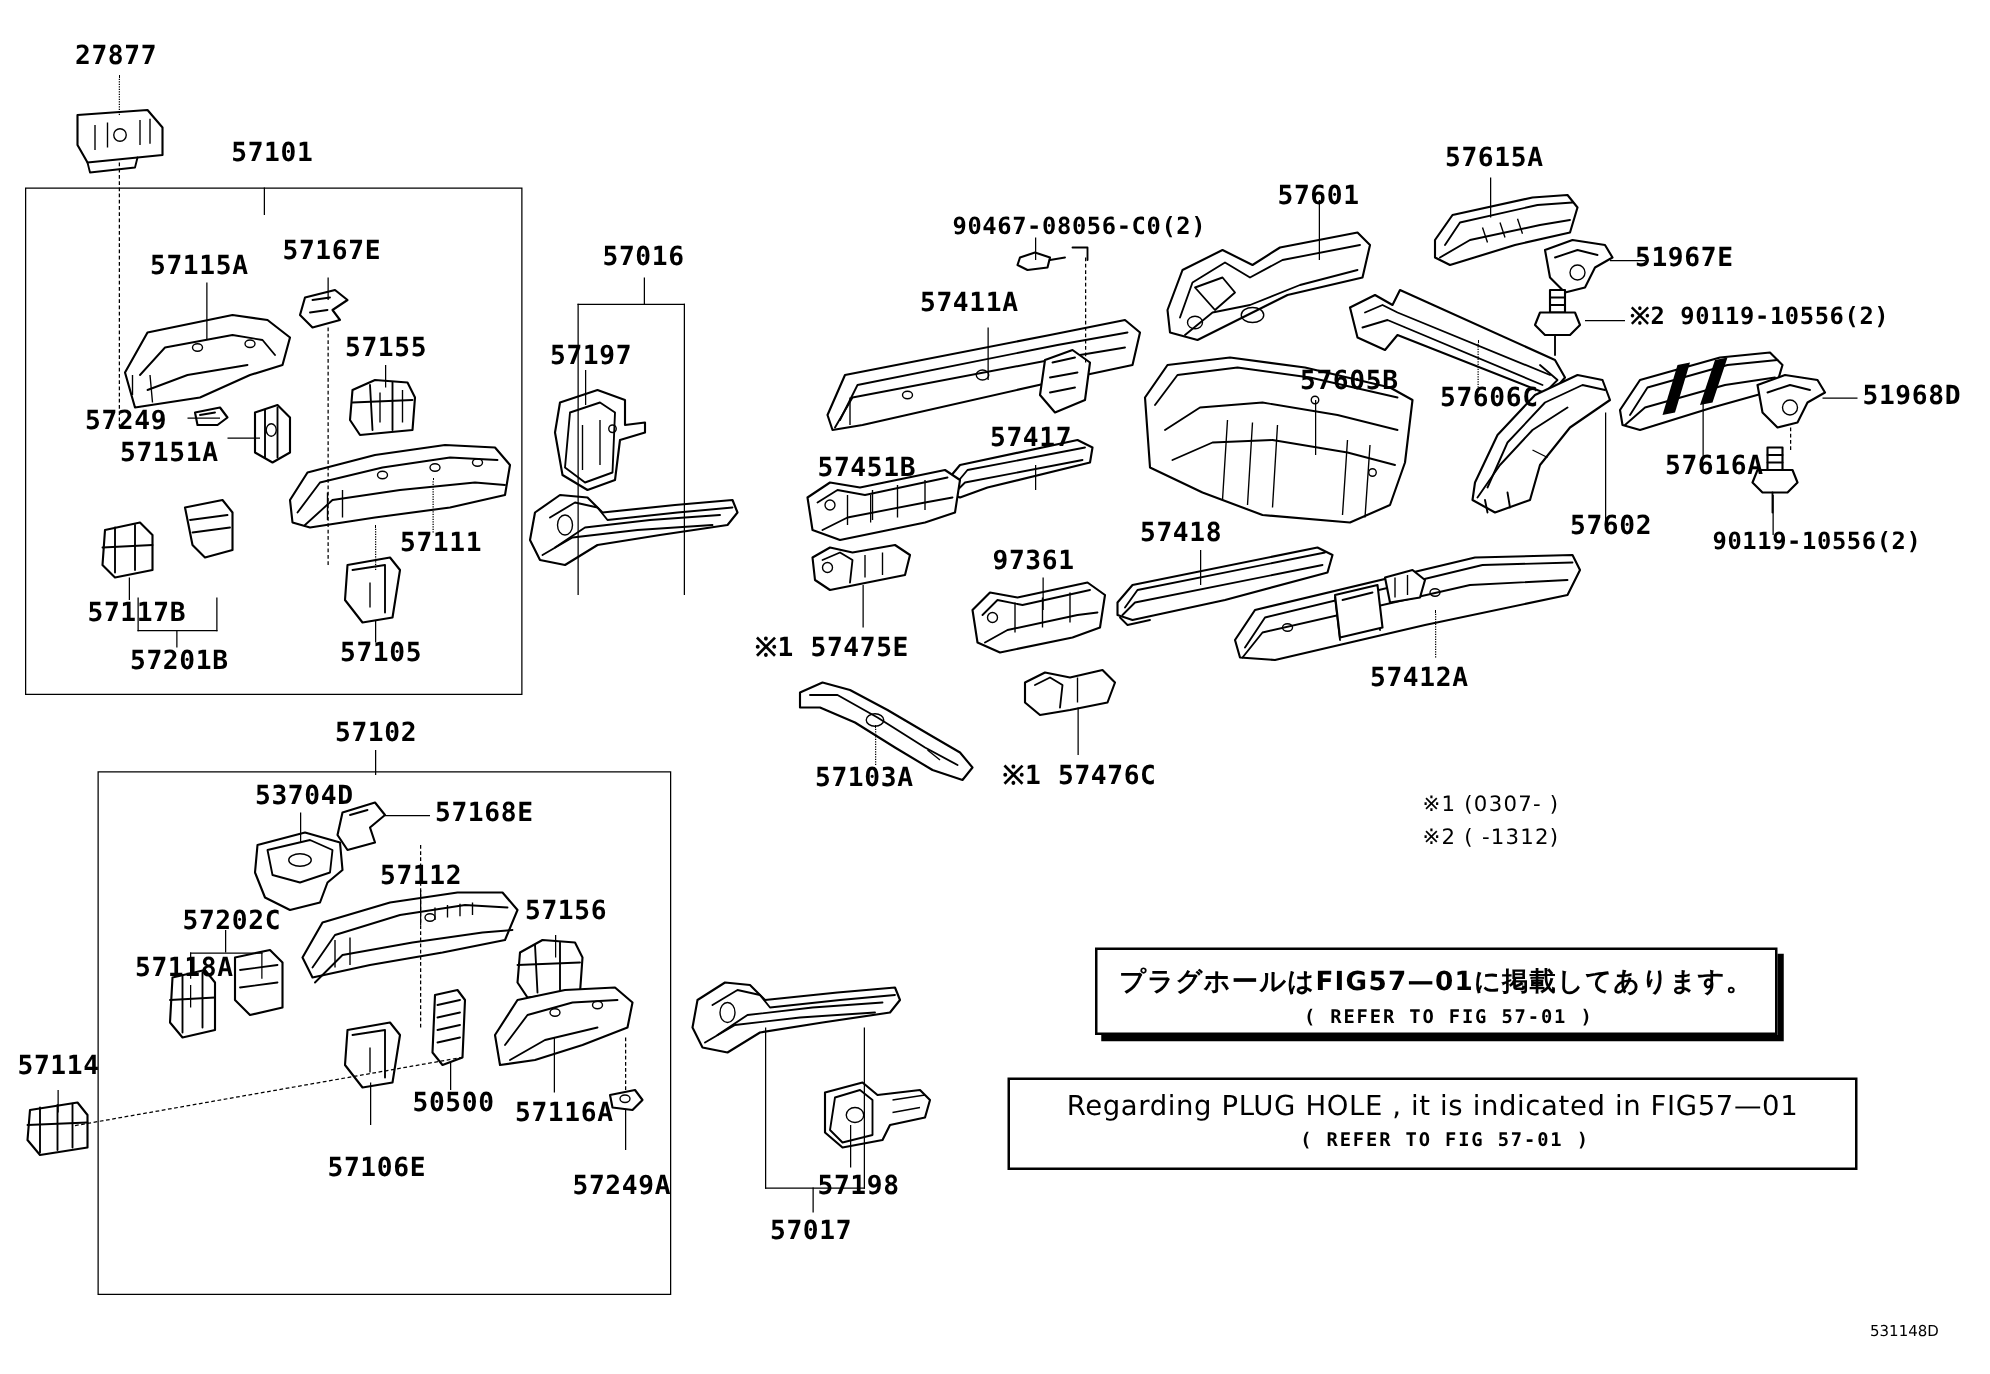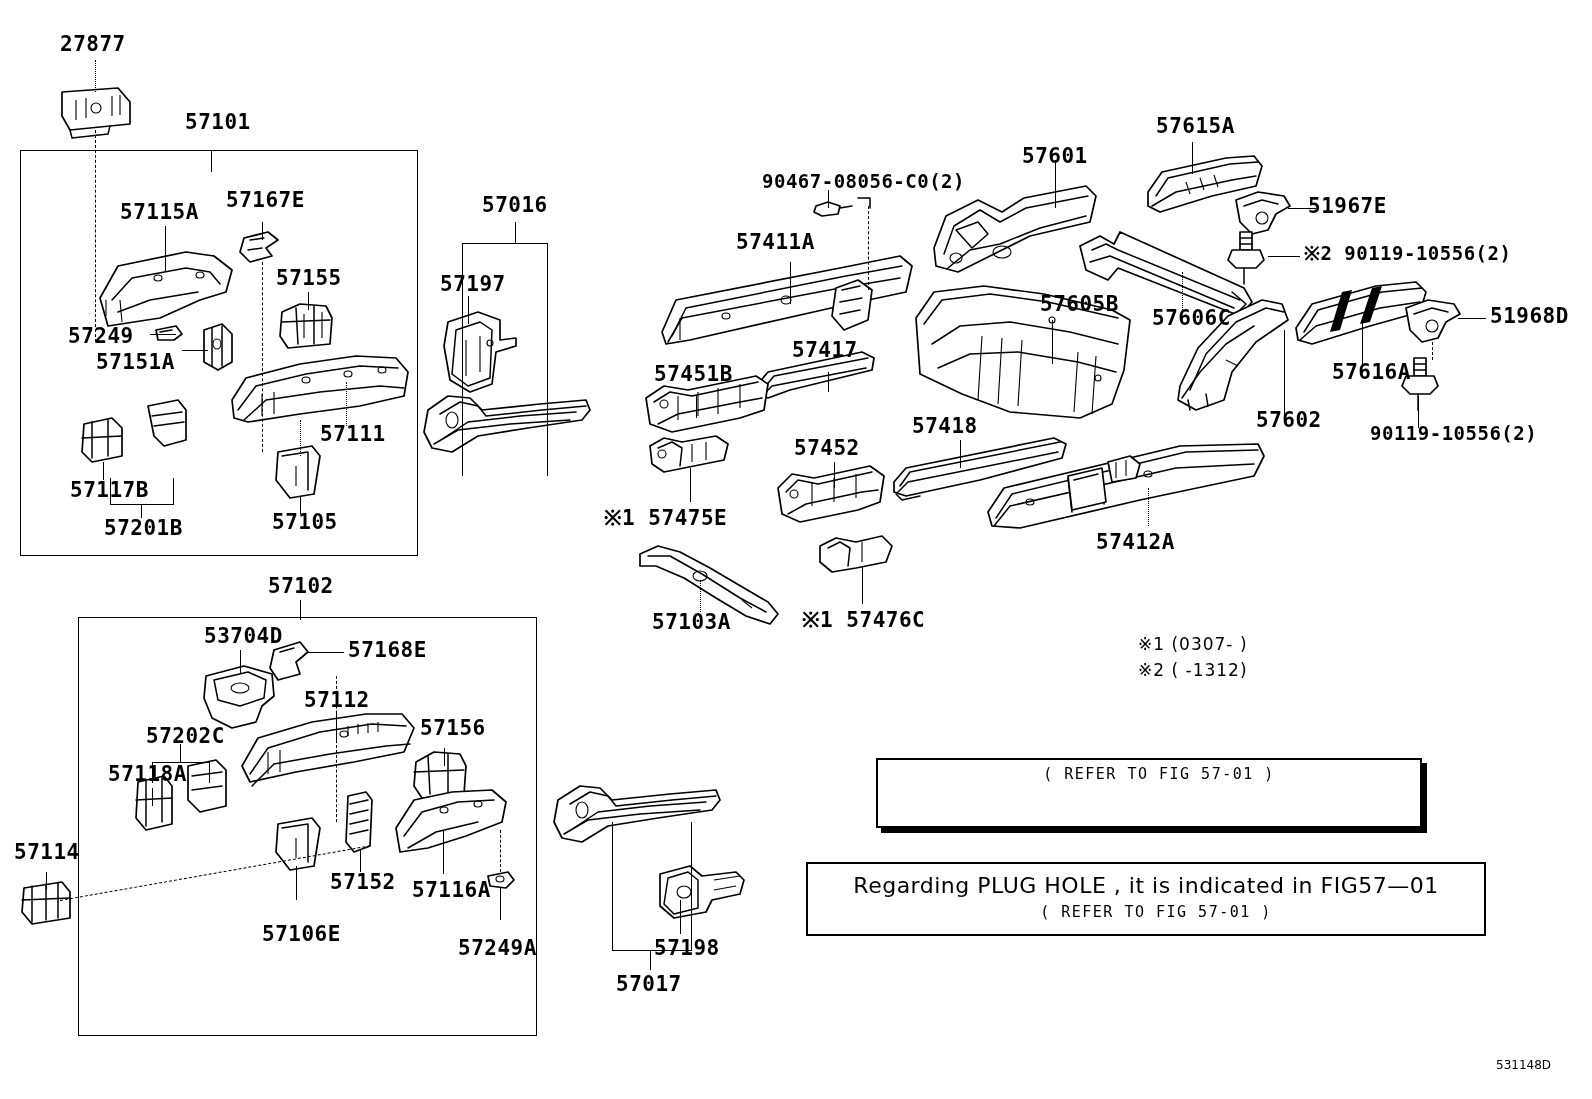--- a/index.html
+++ b/index.html
@@ -15,21 +15,21 @@
   .dashv{position:absolute;border-left:1.8px dashed #000;}
   .dashh{position:absolute;border-top:1.8px dashed #000;}
   .grpbox{position:absolute;border:1.8px solid #000;}
   .brk{position:absolute;border:1.6px solid #000;border-bottom:none;}
   .brkd{position:absolute;border:1.6px solid #000;border-top:none;}
   .notebox{position:absolute;border:2.2px solid #000;background:#fff;
            box-shadow:5px 5px 0 #000;}
   .notebox.plain{box-shadow:none;border-width:2.6px;}
   .note-jp{font-family:"DejaVu Sans","Liberation Sans",sans-serif;
            font-size:21px;font-weight:bold;text-align:center;padding-top:11px;letter-spacing:1px;}
-  .note-sub{font-size:15px;text-align:center;padding-top:5px;letter-spacing:1.5px;font-weight:normal;padding-left:20px;}
+  .note-sub{font-size:15px;text-align:center;padding-top:5px;letter-spacing:1.5px;font-weight:bold;padding-left:20px;}
   .note-en{font-family:"DejaVu Sans","Liberation Sans",sans-serif;
            font-size:22px;text-align:center;padding-top:9px;letter-spacing:0.5px;}
   .figid{position:absolute;font-size:12px;font-family:"DejaVu Sans","Liberation Sans",sans-serif;}
   .ref{position:absolute;font-size:17px;font-family:"DejaVu Sans","Liberation Sans",sans-serif;
        white-space:nowrap;letter-spacing:1px;}
   svg.art{position:absolute;left:0;top:0;width:1592px;height:1099px;
           pointer-events:none;overflow:visible;}
   svg.art *{vector-effect:non-scaling-stroke;}
   .p{fill:#fff;stroke:#000;stroke-width:1.7;stroke-linejoin:round;stroke-linecap:round;}
   .pl{fill:none;stroke:#000;stroke-width:1.5;stroke-linejoin:round;stroke-linecap:round;}
@@ -474,53 +474,54 @@
   <div class="lbl" style="left:104px;top:518px;">57201B</div>
   <div class="lbl" style="left:272px;top:512px;">57105</div>
   <div class="lbl" style="left:268px;top:576px;">57102</div>
   <div class="lbl" style="left:204px;top:626px;">53704D</div>
   <div class="lbl" style="left:348px;top:640px;">57168E</div>
   <div class="lbl" style="left:304px;top:690px;">57112</div>
   <div class="lbl" style="left:420px;top:718px;">57156</div>
   <div class="lbl" style="left:146px;top:726px;">57202C</div>
   <div class="lbl" style="left:108px;top:764px;">57118A</div>
   <div class="lbl" style="left:14px;top:842px;">57114</div>
-  <div class="lbl" style="left:330px;top:872px;">57152</div>
+  <div class="lbl" style="left:330px;top:872px;">50500</div>
   <div class="lbl" style="left:412px;top:880px;">57116A</div>
   <div class="lbl" style="left:262px;top:924px;">57106E</div>
   <div class="lbl" style="left:458px;top:938px;">57249A</div>
   <div class="lbl" style="left:482px;top:195px;">57016</div>
   <div class="lbl" style="left:440px;top:274px;">57197</div>
   <div class="lbl" style="left:616px;top:974px;">57017</div>
   <div class="lbl" style="left:654px;top:938px;">57198</div>
   <div class="lbl sm" style="left:762px;top:172px;">90467-08056-C0(2)</div>
   <div class="lbl" style="left:736px;top:232px;">57411A</div>
   <div class="lbl" style="left:792px;top:340px;">57417</div>
   <div class="lbl" style="left:654px;top:364px;">57451B</div>
   <div class="lbl" style="left:604px;top:508px;">※1 57475E</div>
-  <div class="lbl" style="left:794px;top:438px;">57452</div>
+  <div class="lbl" style="left:794px;top:438px;">97361</div>
   <div class="lbl" style="left:912px;top:416px;">57418</div>
   <div class="lbl" style="left:1096px;top:532px;">57412A</div>
   <div class="lbl" style="left:652px;top:612px;">57103A</div>
   <div class="lbl" style="left:802px;top:610px;">※1 57476C</div>
   <div class="lbl" style="left:1022px;top:136px;margin-top:10px;">57601</div>
   <div class="lbl" style="left:1156px;top:116px;">57615A</div>
   <div class="lbl" style="left:1308px;top:196px;">51967E</div>
   <div class="lbl sm" style="left:1304px;top:244px;">※2 90119-10556(2)</div>
   <div class="lbl" style="left:1040px;top:294px;">57605B</div>
   <div class="lbl" style="left:1152px;top:308px;">57606C</div>
   <div class="lbl" style="left:1256px;top:410px;">57602</div>
   <div class="lbl" style="left:1332px;top:362px;">57616A</div>
   <div class="lbl" style="left:1490px;top:306px;">51968D</div>
   <div class="lbl sm" style="left:1370px;top:424px;">90119-10556(2)</div>
 
   <div class="ref" style="left:1138px;top:634px;">※1 (0307-      )</div>
   <div class="ref" style="left:1138px;top:660px;">※2 (      -1312)</div>
 
   <div class="notebox" style="left:876px;top:758px;width:542px;height:66px;">
+    <div class="note-jp">プラグホールはFIG57—01に掲載してあります。</div>
     <div class="note-sub">(       REFER TO FIG 57-01          )</div>
   </div>
 
   <div class="notebox plain" style="left:806px;top:862px;width:676px;height:70px;">
     <div class="note-en">Regarding PLUG HOLE , it is indicated in FIG57—01</div>
     <div class="note-sub">(        REFER TO FIG 57-01            )</div>
   </div>
 
   <div class="figid" style="left:1496px;top:1058px;">531148D</div>
 

